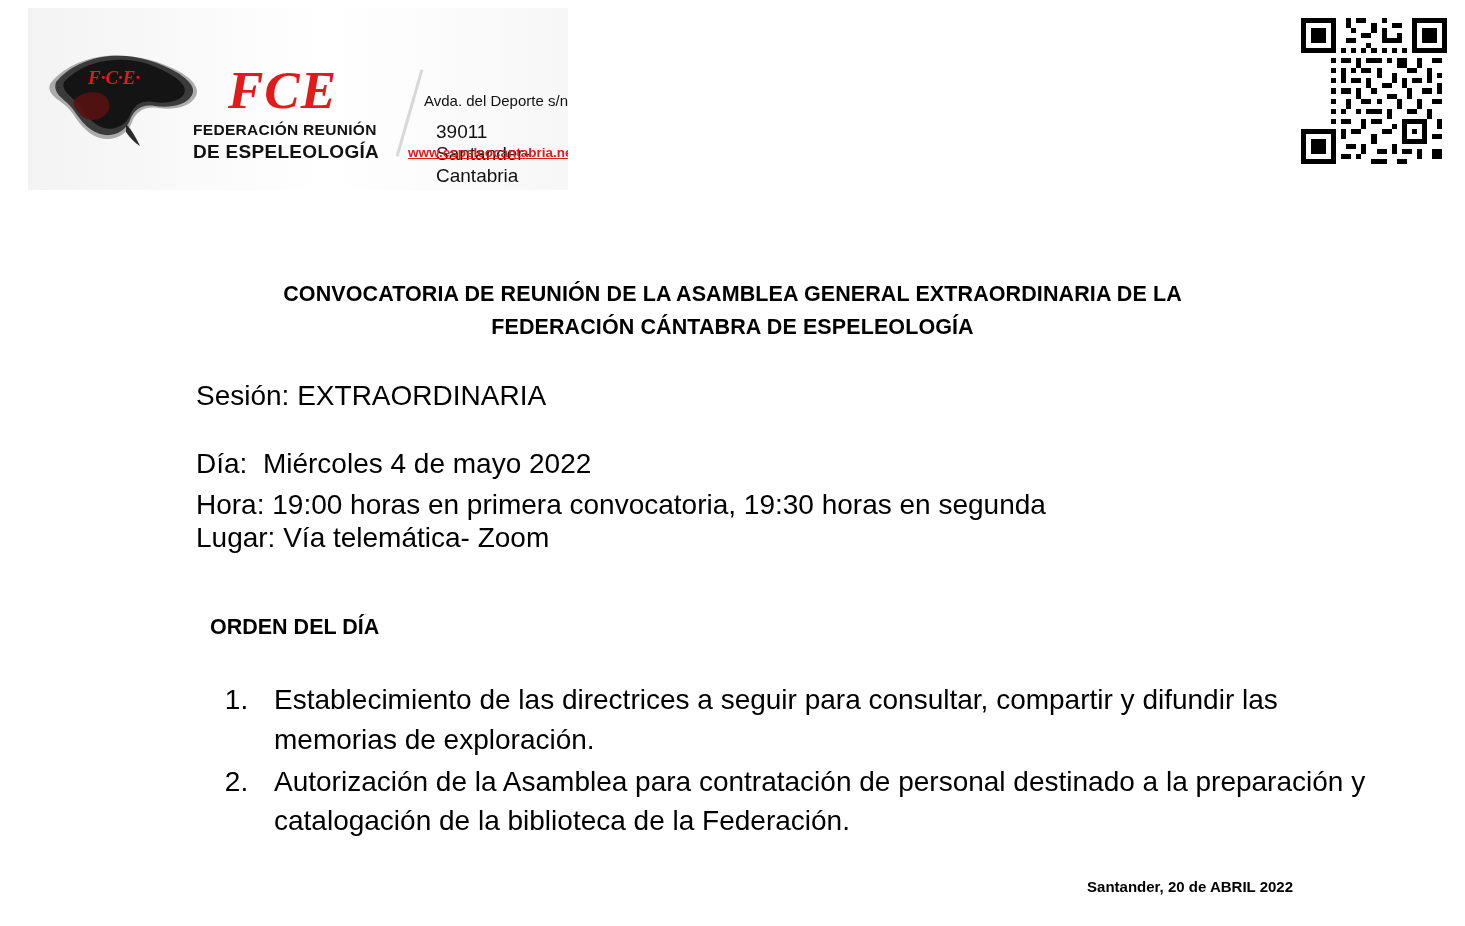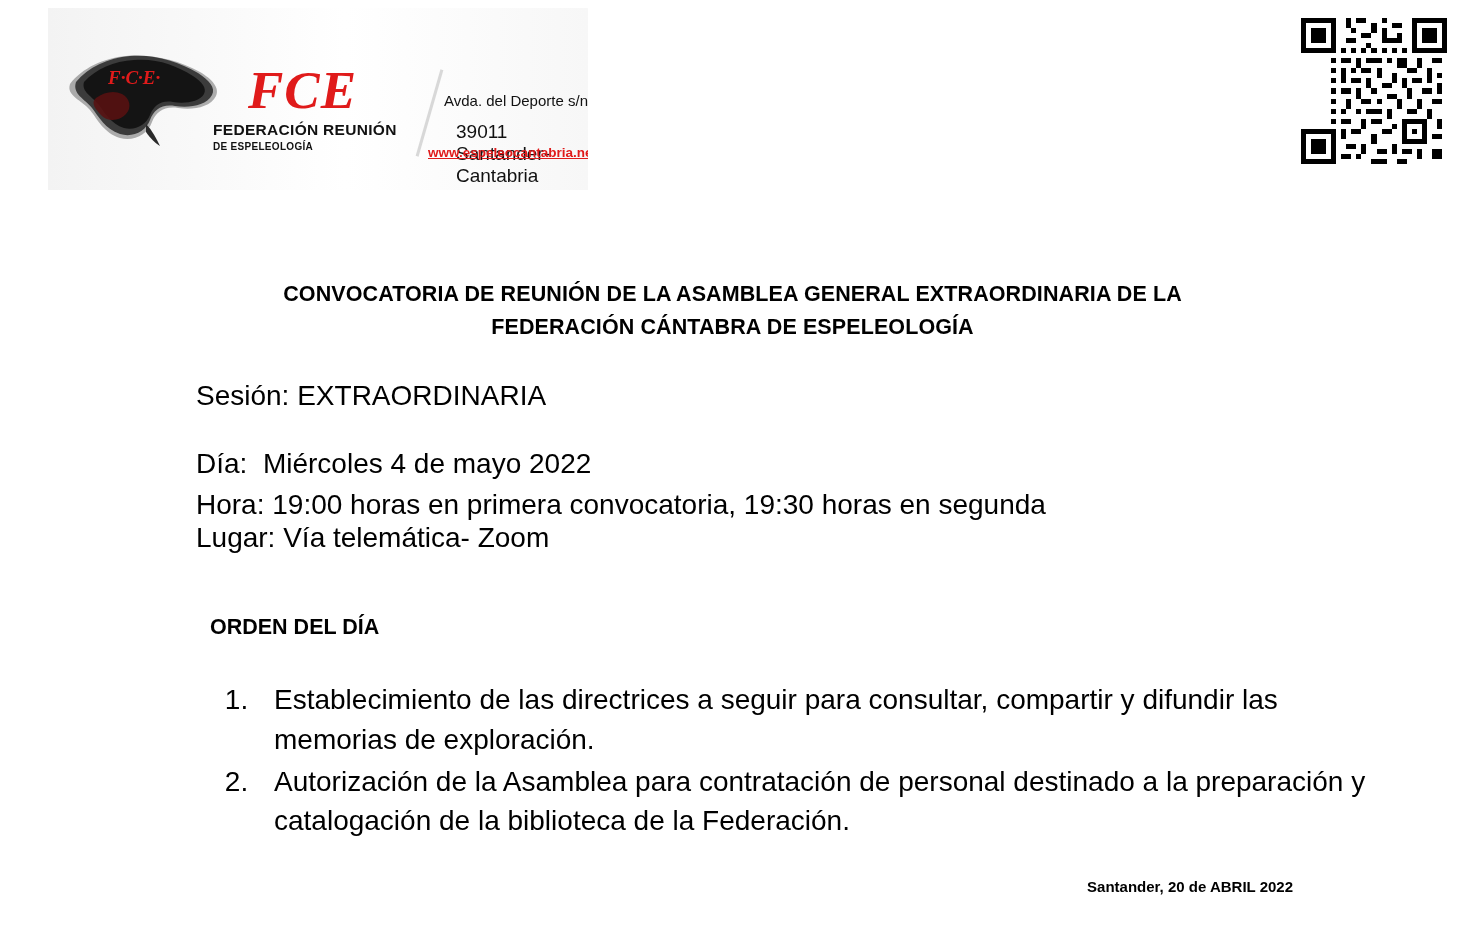--- a/index.html
+++ b/index.html
@@ -13,21 +13,20 @@
     font-family: "Liberation Sans", sans-serif;
     color: #000000;
     position: relative;
     overflow: hidden;
   }
 
   
   .header {
     position: relative;
     height: 200px;
-    margin-left: 20px;
   }
 
   .letterhead {
     position: absolute;
     left: 28px;
     top: 8px;
     width: 540px;
     height: 182px;
     background: linear-gradient(to right, #f3f3f3 0%, #ffffff 55%, #f7f7f7 100%);
     overflow: hidden;
@@ -60,21 +59,21 @@
     top: 113px;
     font-size: 15.5px;
     font-weight: bold;
     letter-spacing: .3px;
     color: #111;
   }
   .fce-sub2 {
     position: absolute;
     left: 165px;
     top: 133px;
-    font-size: 10px;
+    font-size: 19px;
     font-weight: bold;
     letter-spacing: .3px;
     color: #111;
   }
   .slash {
     position: absolute;
     left: 380px;
     top: 60px;
     width: 3px;
     height: 90px;

